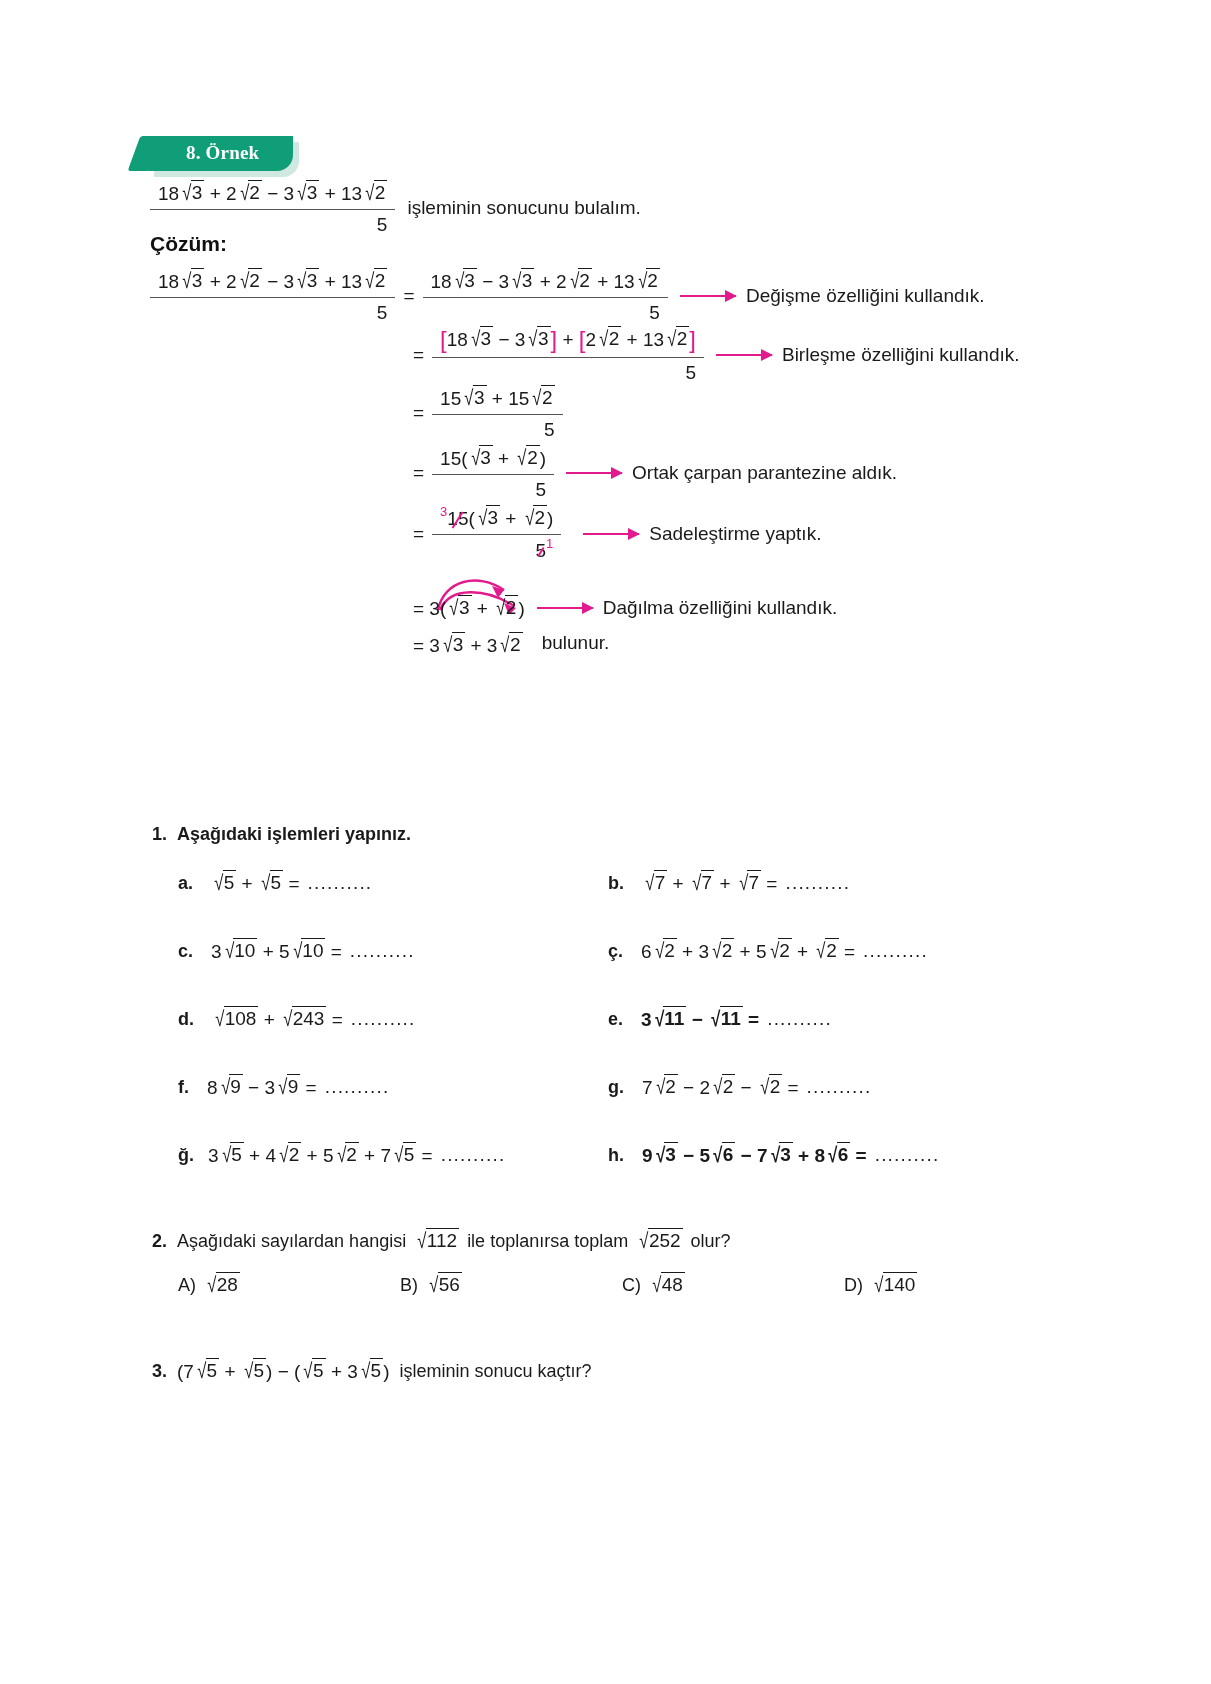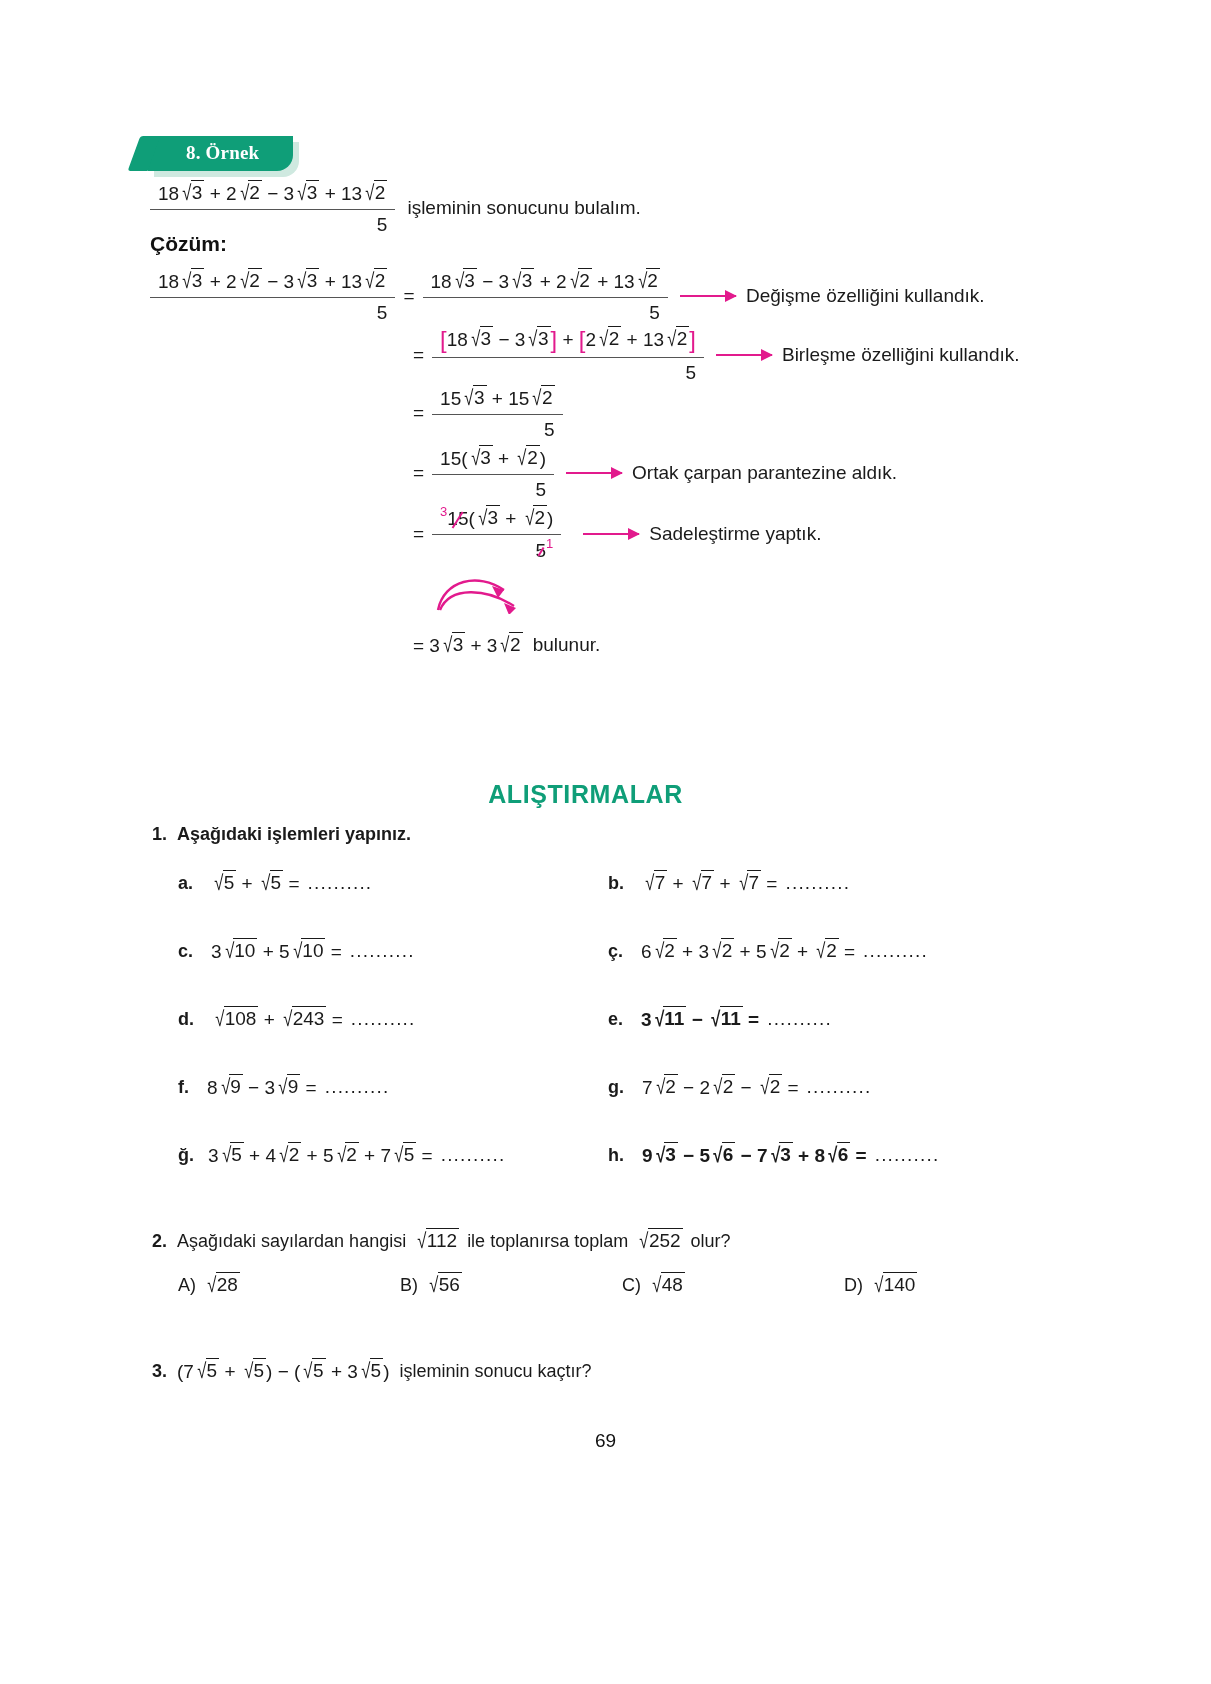--- a/index.html
+++ b/index.html
@@ -252,29 +252,34 @@
     <span class="note">Sadeleştirme yaptık.</span>
   </div>
 
   <svg class="curve-wrap" width="180" height="48" viewBox="0 0 180 48">
     <path d="M8,44 C14,14 48,6 74,24" fill="none" stroke="#e21a8d" stroke-width="2.4"></path>
     <path d="M10,44 C20,20 56,22 84,40" fill="none" stroke="#e21a8d" stroke-width="2.4"></path>
     <polygon points="74,24 62,20 68,32" fill="#e21a8d"></polygon>
     <polygon points="86,42 74,37 79,49" fill="#e21a8d"></polygon>
   </svg>
 
-
-  <div style="position:absolute; left:413px; top:632px; display:flex; align-items:center;">
+  <div style="position:absolute; left:413px; top:595px; display:flex; align-items:center;">
+    <span class="math">= 3(<span class="sq"><span class="rad">√</span><span class="rand">3</span></span> + <span class="sq"><span class="rad">√</span><span class="rand">2</span></span>)</span>
+    <span class="arrow" style="width:56px;">
+      <span class="shaft"></span>
+        <span class="head"></span>
+    </span>
+    <span class="note">Dağılma özelliğini kullandık.</span>
+  </div>
+
+  <div style="position:absolute; left:413px; top:632px; display:flex; align-items:flex-start;gap:9px;">
     <span class="math">= 3<span class="sq"><span class="rad">√</span><span class="rand">3</span></span> + 3<span class="sq"><span class="rad">√</span><span class="rand">2</span></span></span>
     <span class="note" style="margin-left:10px;">bulunur.</span>
   </div>
 
-  <div class="section-title">
-    <span>ALIŞTIRMALAR</span>
-  </div>
 
   <div style="position:absolute; left:152px; top:824px; display:flex; align-items:baseline;">
     <span class="qnum">1.</span>
     <span class="qtext" style="margin-left:10px;font-weight:bold;">Aşağıdaki işlemleri yapınız.</span>
   </div>
 
   <div style="position:absolute; left:178px; top:870px; width:900px;">
 
     <div style="display:flex; height:68px; align-items:flex-start;">
       <div style="width:430px; display:flex; align-items:center;">
@@ -369,15 +374,14 @@
       <span class="math" style="margin-left:8px;"><span class="sq"><span class="rad">√</span><span class="rand">140</span></span></span>
     </div>
   </div>
 
   <div style="position:absolute; left:152px; top:1358px; display:flex; align-items:center;">
     <span class="qnum">3.</span>
     <span class="math" style="margin-left:10px;">(7<span class="sq"><span class="rad">√</span><span class="rand">5</span></span> + <span class="sq"><span class="rad">√</span><span class="rand">5</span></span>) − (<span class="sq"><span class="rad">√</span><span class="rand">5</span></span> + 3<span class="sq"><span class="rad">√</span><span class="rand">5</span></span>)</span>
     <span class="qtext" style="margin-left:10px;">işleminin sonucu kaçtır?</span>
   </div>
 
-  <div class="page-number">69</div>
 
 </div>
 
 </body></html>

